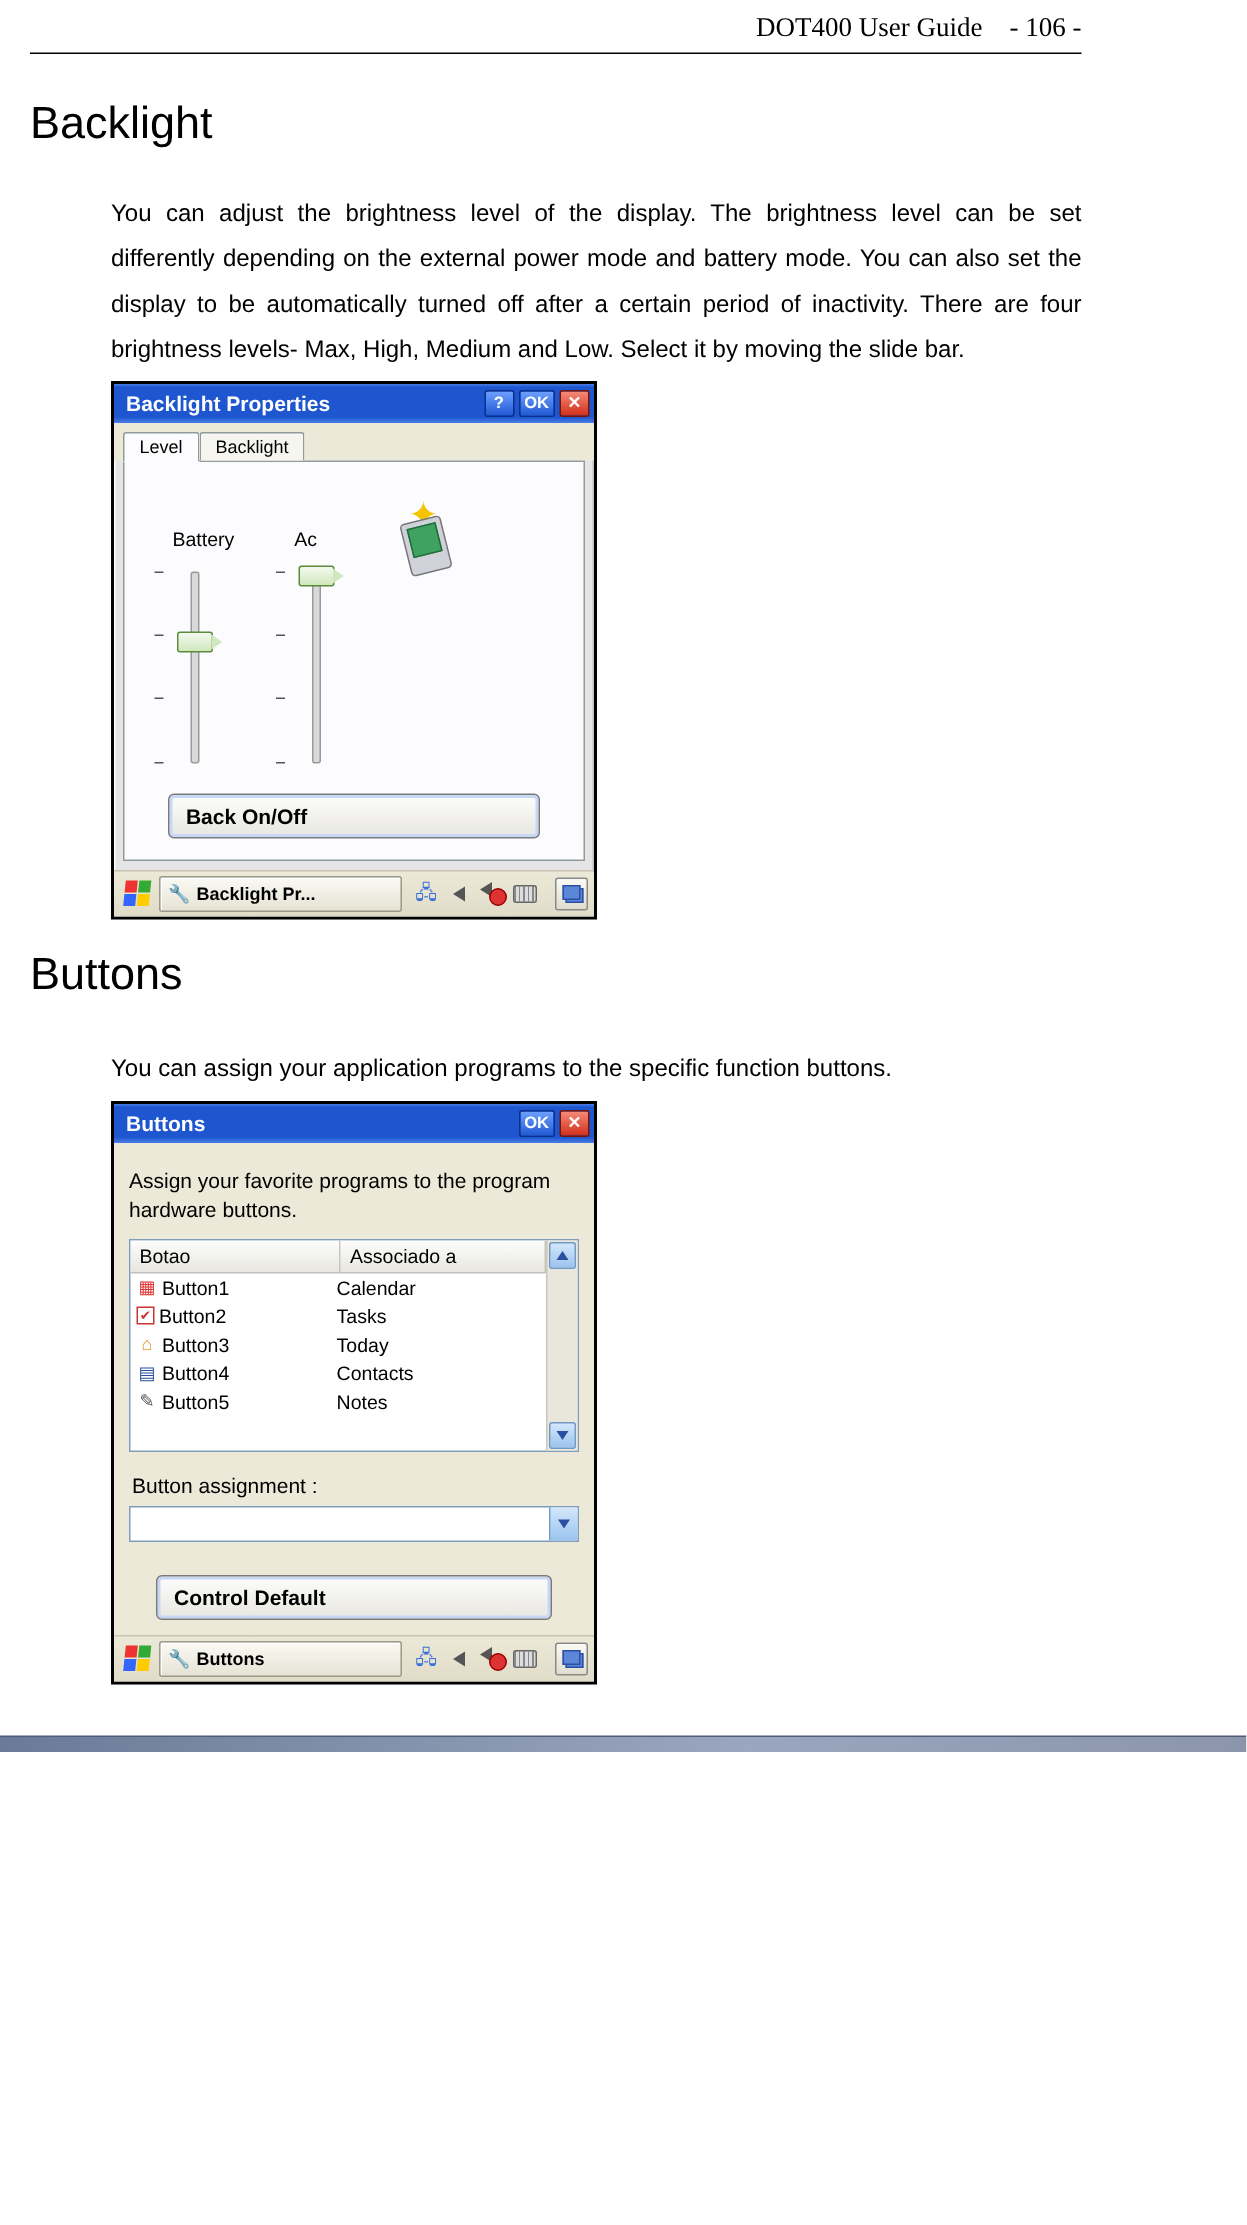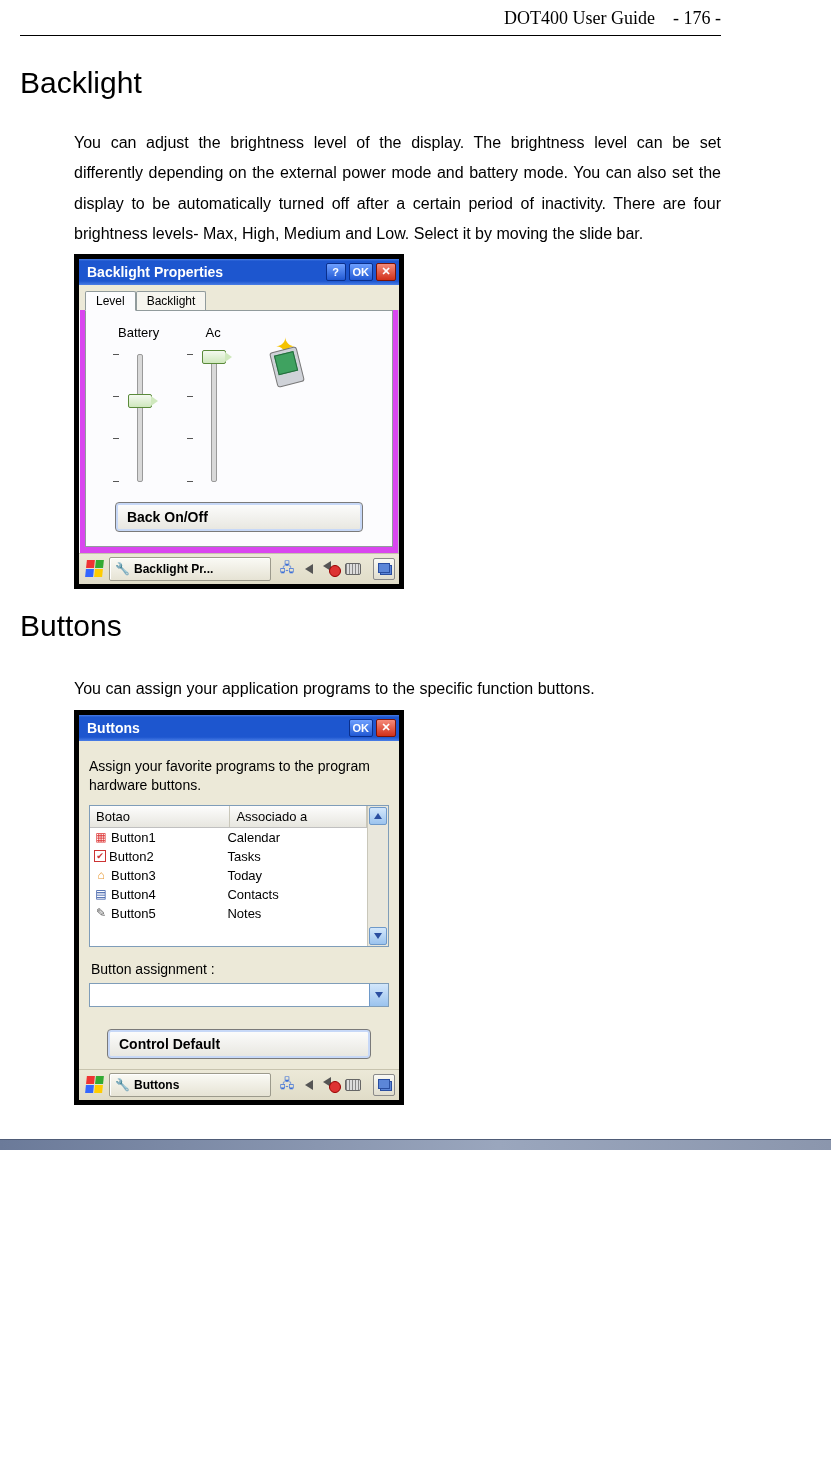--- a/index.html
+++ b/index.html
@@ -42,22 +42,22 @@
   .body-para-loose {
     font-family: Verdana, Arial, sans-serif;
     font-size: 16px;
     line-height: 2.2;
     text-align: justify;
     margin: 0 0 4px 54px;
   }
   .win-app {
     width: 320px;
     margin: 2px 0 18px 54px;
-    border: 5px solid #000000;
-    background: #d946ef;
+    border: 2px solid #000000;
+    background: #e5e5e5;
     font-family: Tahoma, Arial, sans-serif;
     font-size: 13px;
     box-shadow: inset -1px -1px 0 #c0c0c0, inset 1px 1px 0 #fff;
   }
   .titlebar {
     background: linear-gradient(to bottom, #4a7ee6 0%, #1d56cf 8%, #1d56cf 85%, #4a7ee6 100%);
     color: #fff;
     height: 26px;
     display: flex;
     align-items: center;
@@ -121,22 +121,22 @@
   }
   .slider-row {
     display: flex;
     align-items: flex-start;
     gap: 40px;
     padding: 0 6px 8px 20px;
   }
   .slider-col {
     display: flex;
     flex-direction: column;
-    align-items: center;
     gap: 4px;
+    margin-top: 30px;
   }
   .col-label { font-size: 13px; padding-bottom: 4px; }
   .vslider {
     position: relative;
     height: 140px;
     width: 28px;
   }
   .vslider .track {
     position: absolute;
     left: 50%;
@@ -363,21 +363,21 @@
     border-top: 1px solid #4f5c77;
   }
 </style>
 </head>
 <body>
 
 <div class="page">
   <div class="header">
     <span>DOT400 User Guide</span>
     &nbsp;&nbsp;
-    <span>- 176 -</span>
+    <span>- 106 -</span>
   </div>
   <hr class="header-rule">
 
   <h2 class="section-heading">Backlight</h2>
   <p class="body-para">You can adjust the brightness level of the display. The brightness level can be set differently depending on the external power mode and battery mode. You can also set the display to be automatically turned off after a certain period of inactivity. There are four brightness levels- Max, High, Medium and Low. Select it by moving the slide bar.</p>
 
   <div class="win-app">
     <div class="titlebar">
       <span class="t-title">Backlight Properties</span>
       <span class="t-btn">?</span>

